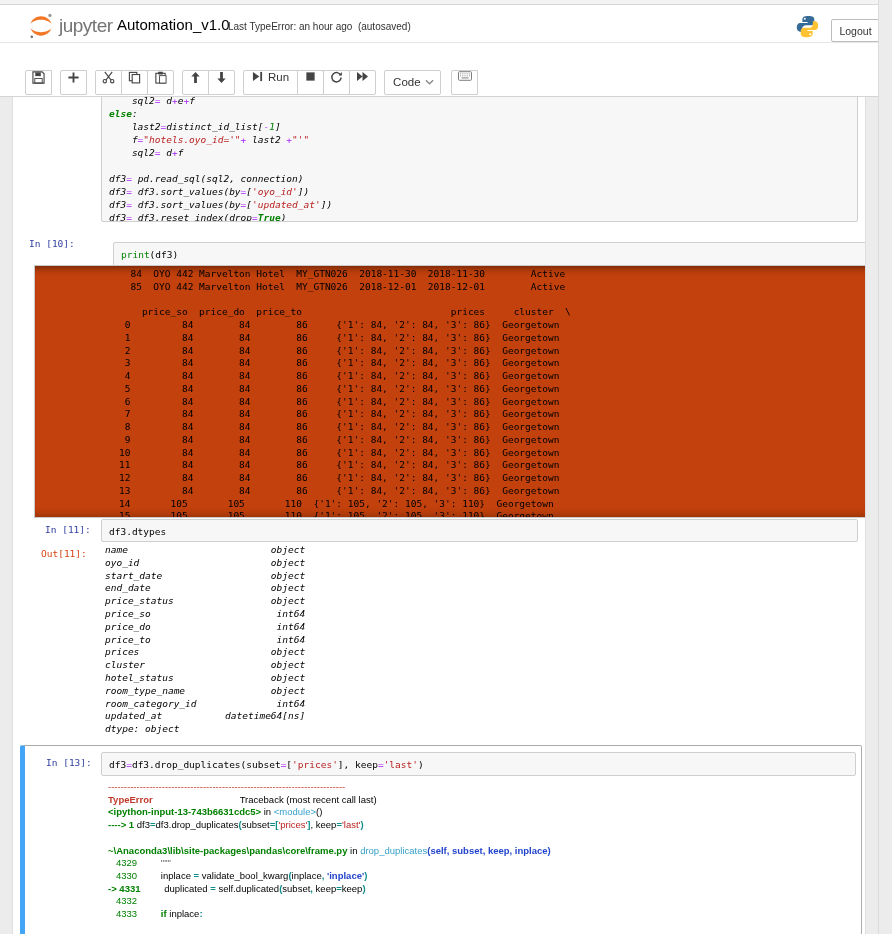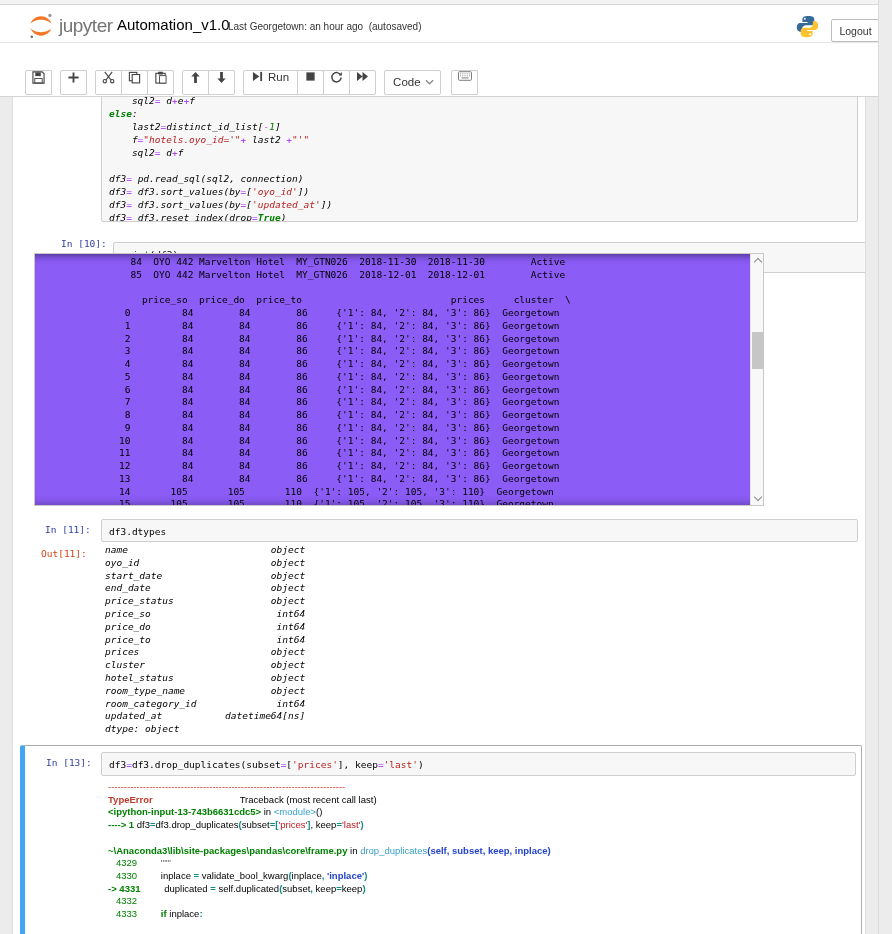--- a/index.html
+++ b/index.html
@@ -54,21 +54,21 @@
   .tk-r{color:#c0392b}.tk-rb{color:#c0392b;font-weight:bold}
   .tk-g{color:#008000}.tk-gb{color:#008000;font-weight:bold}
   .tk-fn{color:#36a0c9}.tk-tb{color:#0e8c8a;font-weight:bold}
   .tk-bb{color:#2244cc;font-weight:bold}.tk-gr{color:#666}
   
   .cell1-box{left:88px;top:-5px;width:757px;height:130px;font-style:italic;}
   .cell1-box .code{margin:1px 0 0 7px;}
   
   .c10-box{left:100px;top:136px;width:757px;height:31px;margin-top:9px;}
   .c10-box .code{margin:5px 0 0 7px;}
-  .out-scroll{position:absolute;left:21px;top:156px;width:730px;height:253px;background:#8b5cf6;border:1px solid #c9c9c9;
+  .out-scroll{position:absolute;left:21px;top:168px;width:858px;height:253px;background:#c2410c;border:1px solid #c9c9c9;
               box-sizing:border-box;overflow:hidden;
               box-shadow:inset 0 9px 8px -8px rgba(0,0,0,0.55), inset 0 -9px 8px -8px rgba(0,0,0,0.3);}
   .out-scroll pre{position:absolute;left:84px;top:2px;margin:0;font-size:9.5px;line-height:12.75px;}
   .v-scrollbar{position:absolute;right:0;top:0;width:13px;height:100%;background:#f8f8f8;border-left:1px solid #e4e4e4;box-sizing:border-box;}
   .sb-btn{position:absolute;left:0;width:13px;height:13px;display:flex;align-items:center;justify-content:center;}
   .sb-chev{width:5px;height:5px;border-right:1.5px solid #8a8a8a;border-bottom:1.5px solid #8a8a8a;}
   .sb-up{top:0;} .sb-up .sb-chev{transform:rotate(-135deg);margin-top:3px;}
   .sb-down{bottom:0;} .sb-down .sb-chev{transform:rotate(45deg);margin-bottom:3px;}
   .sb-thumb{position:absolute;left:1px;top:78px;width:11px;height:37px;background:#c6c6c6;}
   
@@ -96,21 +96,21 @@
       <svg class="ic" width="24" height="26" viewBox="0 0 44 48">
         <path d="M22 35.5c-8.6 0-16.1-3.1-19.5-7.6 2.5 8.2 10.3 14 19.5 14s17-5.8 19.5-14c-3.4 4.5-10.9 7.6-19.5 7.6z" fill="#f37726"></path>
         <path d="M22 12.5c8.6 0 16.1 3.1 19.5 7.6C39 11.9 31.2 6.1 22 6.1S5 11.9 2.5 20.1c3.4-4.5 10.9-7.6 19.5-7.6z" fill="#f37726"></path>
         <circle cx="38.5" cy="4.5" r="3" fill="#989798"></circle>
         <circle cx="5" cy="44" r="2.4" fill="#6f7070"></circle>
       </svg>
       <span class="logo-word">jupyter</span>
     </div>
     <span class="nb-title">Automation_v1.0</span>
     <span class="chk">
-      <span>Last Georgetown: an hour ago</span>&nbsp;&nbsp;<span>(autosaved)</span>
+      <span>Last TypeError: an hour ago</span>&nbsp;&nbsp;<span>(autosaved)</span>
     </span>
     <span class="py-logo">
       <svg class="ic" width="25" height="25" viewBox="0 0 24 24">
         <path d="M11.9 1.8c-3 0-4.8 1.2-4.8 3v2.9h5v.9H4.9c-1.9 0-3.2 1.8-3.2 4.2 0 2.4 1.3 4.2 3.2 4.2h2V14c0-1.9 1.7-3.3 3.7-3.3h5c1.6 0 2.9-1.3 2.9-2.9V4.8c0-1.8-1.9-3-4.6-3h-2z" fill="#366b98"></path>
         <path d="M12.1 22.2c3 0 4.8-1.2 4.8-3v-2.9h-5v-.9h7.2c1.9 0 3.2-1.8 3.2-4.2 0-2.4-1.3-4.2-3.2-4.2h-2V10c0 1.9-1.7 3.3-3.7 3.3h-5c-1.6 0-2.9 1.3-2.9 2.9v3.1c0 1.8 1.9 3 4.6 3h2z" fill="#ffc331"></path>
         <circle cx="9.4" cy="4.6" r="1" fill="#fff"></circle>
           <circle cx="14.6" cy="19.4" r="1" fill="#fff"></circle>
       </svg>
     </span>
     <div class="logout">Logout</div>
@@ -223,21 +223,21 @@
     </div>
   </div>
 
   <div class="nb-bg"></div>
   <div class="nb">
 
     <div class="input-box cell1-box">
       <div class="code"><div class="cl"><span class="tk-p">    sql2</span><span class="tk-o">=</span><span class="tk-p"> d</span><span class="tk-o">+</span><span class="tk-p">e</span><span class="tk-o">+</span><span class="tk-p">f</span></div><div class="cl"><span class="tk-k">else</span><span class="tk-p">:</span></div><div class="cl"><span class="tk-p">    last2</span><span class="tk-o">=</span><span class="tk-p">distinct_id_list[</span><span class="tk-o">-</span><span class="tk-n">1</span><span class="tk-p">]</span></div><div class="cl"><span class="tk-p">    f</span><span class="tk-o">=</span><span class="tk-s">"hotels.oyo_id='"</span><span class="tk-o">+</span><span class="tk-p"> last2 </span><span class="tk-o">+</span><span class="tk-s">"'"</span></div><div class="cl"><span class="tk-p">    sql2</span><span class="tk-o">=</span><span class="tk-p"> d</span><span class="tk-o">+</span><span class="tk-p">f</span></div><div class="cl">&nbsp;</div><div class="cl"><span class="tk-p">df3</span><span class="tk-o">=</span><span class="tk-p"> pd.read_sql(sql2, connection)</span></div><div class="cl"><span class="tk-p">df3</span><span class="tk-o">=</span><span class="tk-p"> df3.sort_values(by</span><span class="tk-o">=</span><span class="tk-p">[</span><span class="tk-s">'oyo_id'</span><span class="tk-p">])</span></div><div class="cl"><span class="tk-p">df3</span><span class="tk-o">=</span><span class="tk-p"> df3.sort_values(by</span><span class="tk-o">=</span><span class="tk-p">[</span><span class="tk-s">'updated_at'</span><span class="tk-p">])</span></div><div class="cl"><span class="tk-p">df3</span><span class="tk-o">=</span><span class="tk-p"> df3.reset_index(drop</span><span class="tk-o">=</span><span class="tk-k">True</span><span class="tk-p">)</span></div></div>
     </div>
 
-    <div class="prompt in-prompt" style="left:48px;top:141px;">In [10]:</div>
+    <div class="prompt in-prompt" style="left:16px;top:141px;">In [10]:</div>
     <div class="input-box c10-box">
       <div class="code"><div class="cl"><span class="tk-b">print</span><span class="tk-p">(df3)</span></div></div>
     </div>
     <div class="out-scroll">
       <pre>  84  OYO 442 Marvelton Hotel  MY_GTN026  2018-11-30  2018-11-30        Active
   85  OYO 442 Marvelton Hotel  MY_GTN026  2018-12-01  2018-12-01        Active
 
     price_so  price_do  price_to                          prices     cluster  \
  0         84        84        86     {'1': 84, '2': 84, '3': 86}  Georgetown
  1         84        84        86     {'1': 84, '2': 84, '3': 86}  Georgetown

